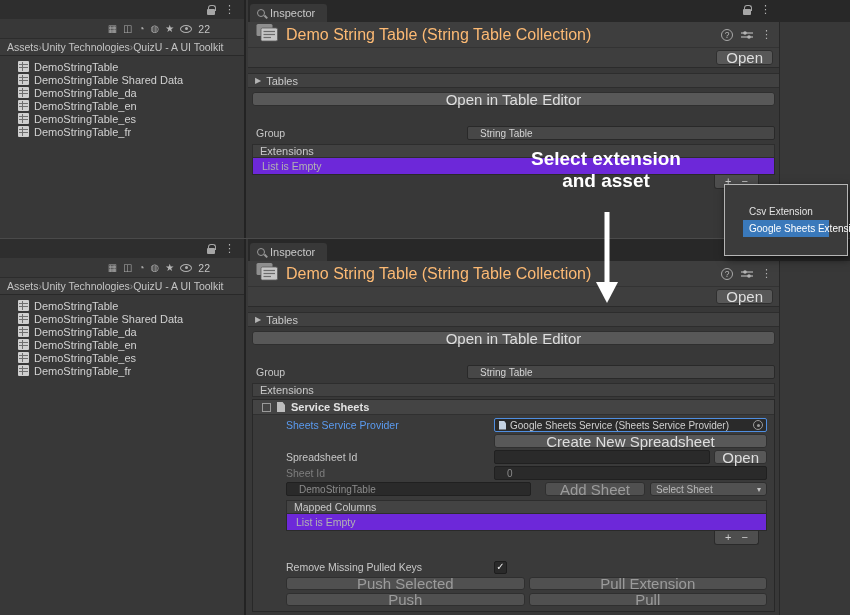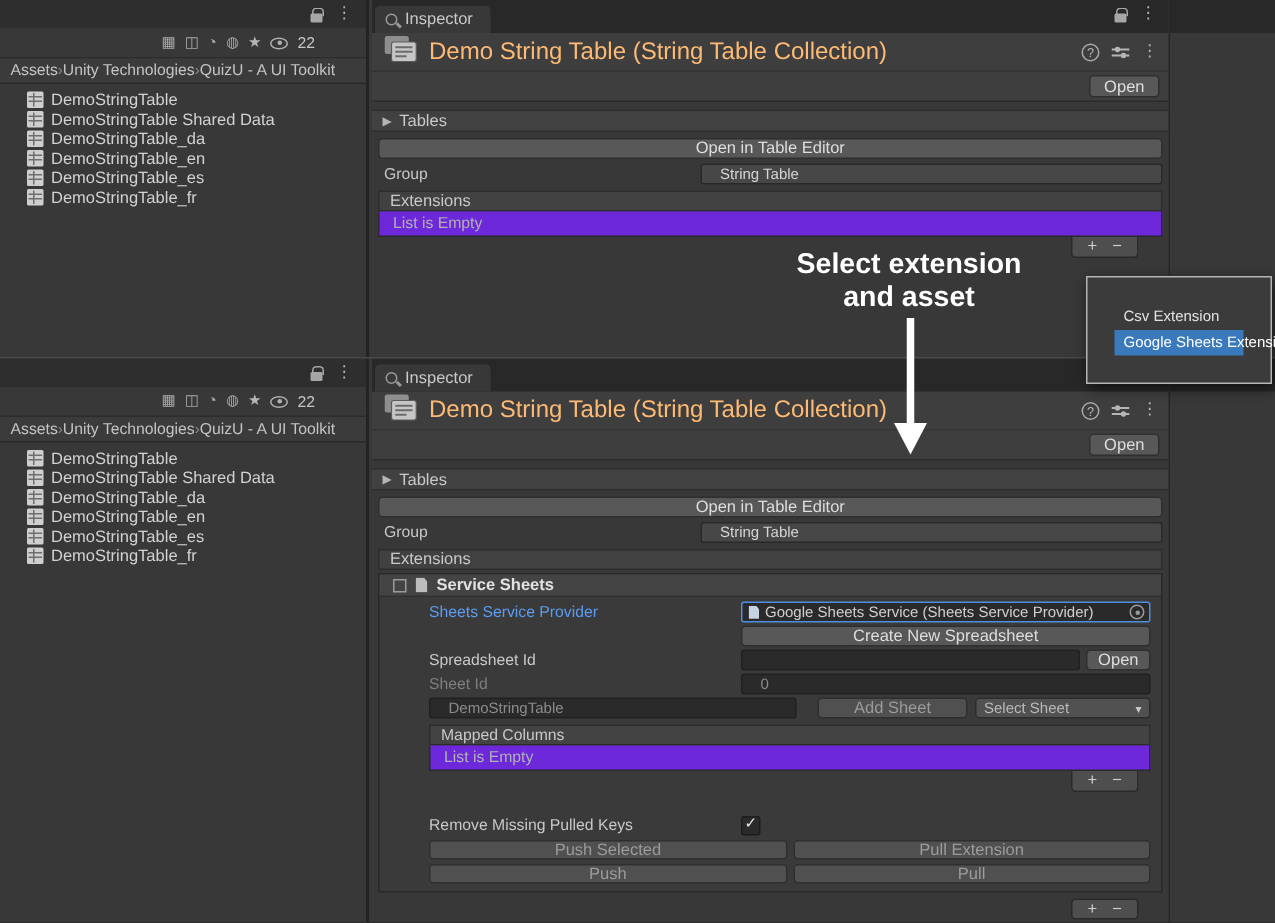--- a/index.html
+++ b/index.html
@@ -42,32 +42,32 @@
   .lock{width:8px;height:6px;background:#a6a6a6;border-radius:1px;position:relative;margin-top:4px}
   .lock:before{content:"";position:absolute;left:1px;top:-4px;width:6px;height:5px;border:1.5px solid #a6a6a6;border-bottom:none;border-radius:3px 3px 0 0}
   .kebab{font-size:11px;color:#b4b4b4;line-height:1}
 
   .insp-header{height:26px;background:#3e3e3e;border-bottom:1px solid #333333;display:flex;align-items:center;gap:7px;padding:0 7px}
   .insp-title{flex:1;font-size:16px;color:#fdba74;white-space:nowrap;overflow:hidden;text-overflow:ellipsis}
   .hdr-icons{display:flex;align-items:center;gap:8px}
   .help{width:12px;height:12px;border:1px solid #a8a8a8;border-radius:50%;color:#b8b8b8;font-size:8.5px;display:flex;align-items:center;justify-content:center}
   .insp-subheader{height:20px;background:#3e3e3e;border-bottom:1px solid #2b2b2b;display:flex;justify-content:flex-end;align-items:center;padding-right:6px}
 
-  .btn{display:flex;align-items:center;justify-content:center;height:15px;background:#585858;border:1px solid #2f2f2f;border-radius:3px;color:#dedede;font-size:11px;font-family:inherit;padding:0 9px;white-space:nowrap;cursor:default}
+  .btn{display:flex;align-items:center;justify-content:center;height:15px;background:#585858;border:1px solid #2f2f2f;border-radius:3px;color:#dedede;font-size:15px;font-family:inherit;padding:0 9px;white-space:nowrap;cursor:default}
   .btn.dim{background:#505050;color:#9b9b9b}
   .btn.sm{height:14px;padding:0 7px}
   .btn.grow{flex:1}
   .btn.wide{margin:4px 4px 0;width:calc(100% - 8px);height:14px}
 
   .strip{height:15px;background:#414141;border-top:1px solid #2d2d2d;border-bottom:1px solid #2d2d2d;display:flex;align-items:center;gap:5px;padding-left:7px;font-size:11px;color:#c9c9c9}
   .strip.tables{margin-top:5px}
   .tri{font-size:8px;color:#b5b5b5}
   .strip.ext-strip{margin:4px 4px 0;height:14px;border:1px solid #2d2d2d}
 
-  .prop-row{display:flex;align-items:center;height:14px;margin-top:3px;padding:0 4px}
+  .prop-row{display:flex;align-items:center;height:14px;margin-top:20px;padding:0 4px}
   .plabel{width:215px;padding-left:4px;font-size:10.5px;color:#c8c8c8}
   .field{display:flex;align-items:center;height:14px;border-radius:2px;font-size:10px;color:#d4d4d4;padding:0 12px;overflow:hidden;white-space:nowrap}
   .field.light{flex:1;background:#474747;border:1px solid #292929}
   .field.dark{background:#2a2a2a;border:1px solid #202020;color:#c8c8c8}
   .field.dimtext{color:#8b8b8b}
 
   .listbox{margin:0 4px;height:17px;background:#6d28d9;border:1px solid #2a2a2a;border-top:none;display:flex;align-items:center;padding-left:9px;font-size:10.5px;color:#b2b2b2}
   .list-footer{height:14px;display:flex;justify-content:flex-end;margin:0 4px}
   .pm-box{width:45px;height:14px;margin-right:16px;background:#4e4e4e;border:1px solid #2a2a2a;border-top:none;border-radius:0 0 3px 3px;display:flex;align-items:center;justify-content:space-evenly}
   .pm{background:none;border:none;color:#d0d0d0;font-size:11px;line-height:1;font-family:inherit;cursor:default}
@@ -100,21 +100,21 @@
   .ext-gap{height:13px}
   .checkbox{width:13px;height:13px;background:#2a2a2a;border:1px solid #1d1d1d;border-radius:2px;display:flex;align-items:center;justify-content:center;font-size:10px;color:#eaeaea;line-height:1}
   .btn-pair{display:flex;gap:4px;margin:3px 7px 0 33px}
   .btn-pair .btn{height:13px}
 
   
   .popup{position:absolute;left:724px;top:184px;width:124px;background:#3b3b3b;border:1px solid #b5b5b5;box-shadow:2px 3px 9px rgba(0,0,0,.6);padding:18px;z-index:40}
   .menu-item{height:17px;display:flex;align-items:center;padding-left:6px;font-size:10px;color:#e3e3e3;white-space:nowrap}
   .menu-item.selected{background:#3a79bb;color:#ffffff}
 
-  .annotation{position:absolute;left:496px;top:166px;width:220px;text-align:center;font-size:19px;font-weight:bold;color:#ffffff;line-height:22px;z-index:35}
+  .annotation{position:absolute;left:496px;top:148px;width:220px;text-align:center;font-size:19px;font-weight:bold;color:#ffffff;line-height:22px;z-index:35}
   .arrow{position:absolute;left:589px;top:212px;z-index:35}
 
   .preset-svg{display:block}
 </style>
 </head>
 <body>
 
 <div class="stage">
 
   <div class="shot" id="shot-top">

